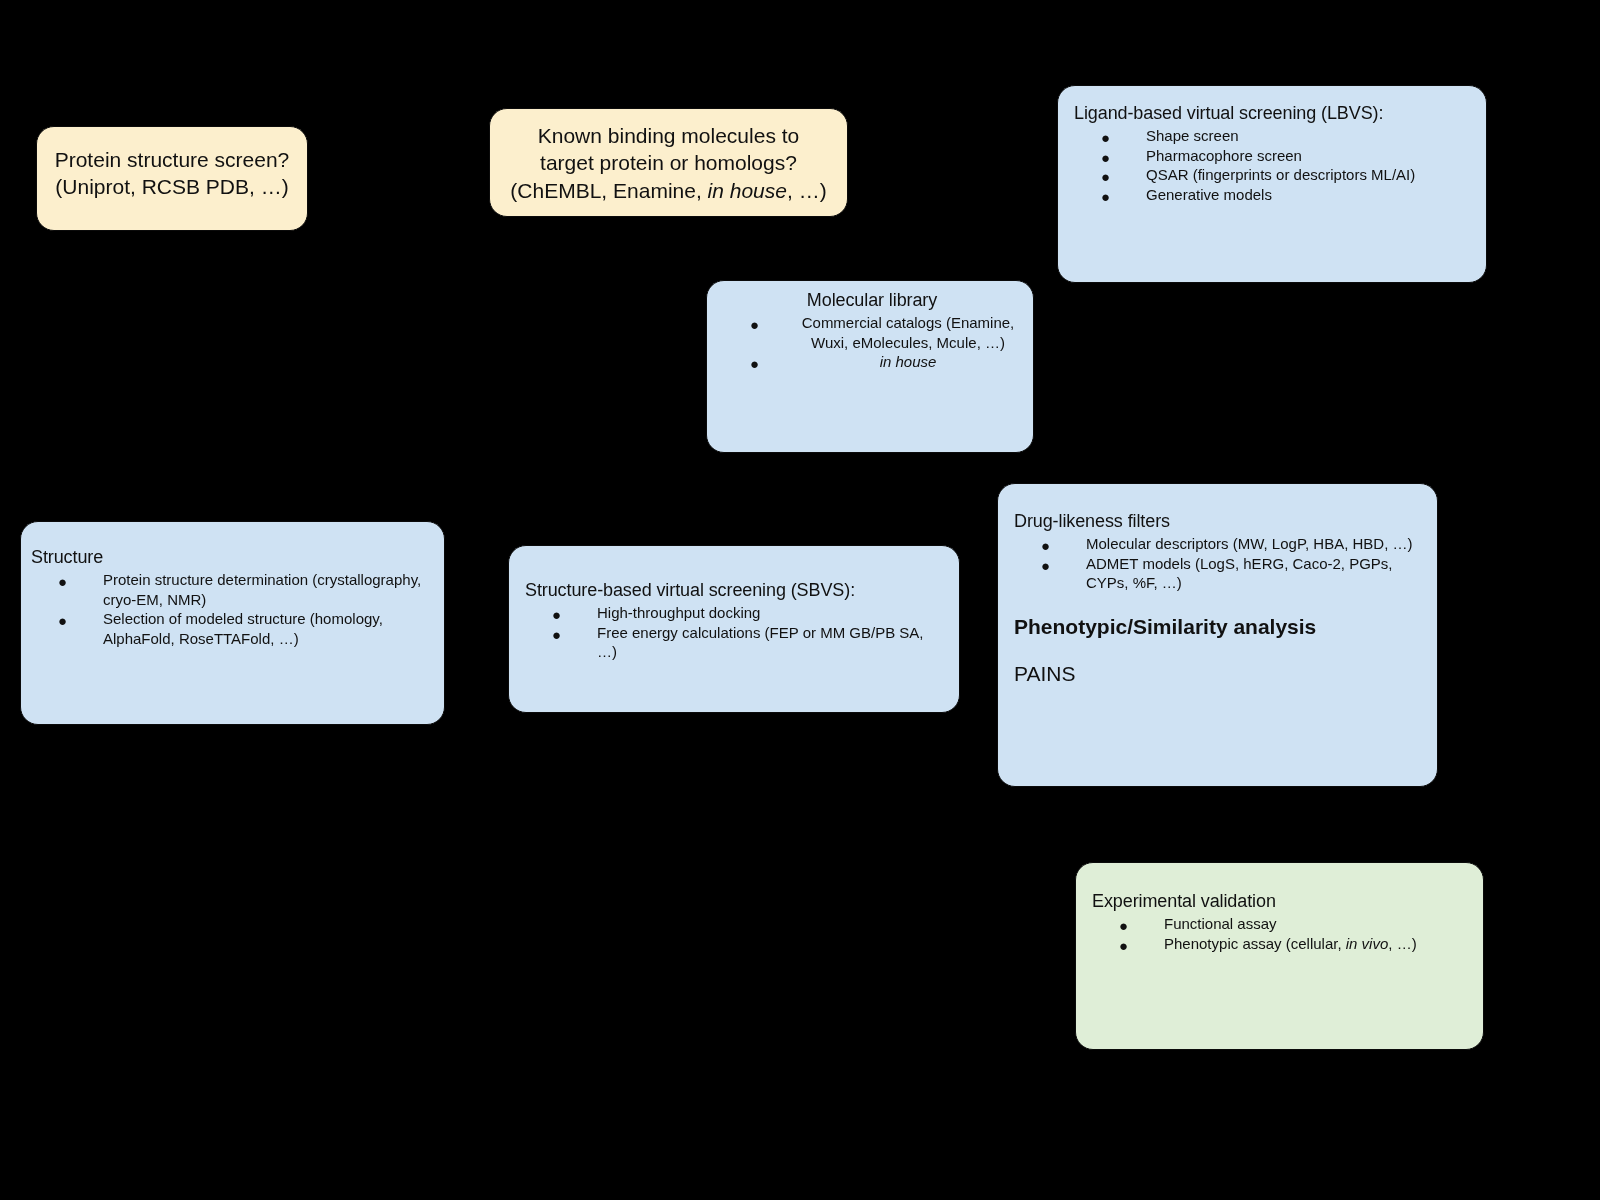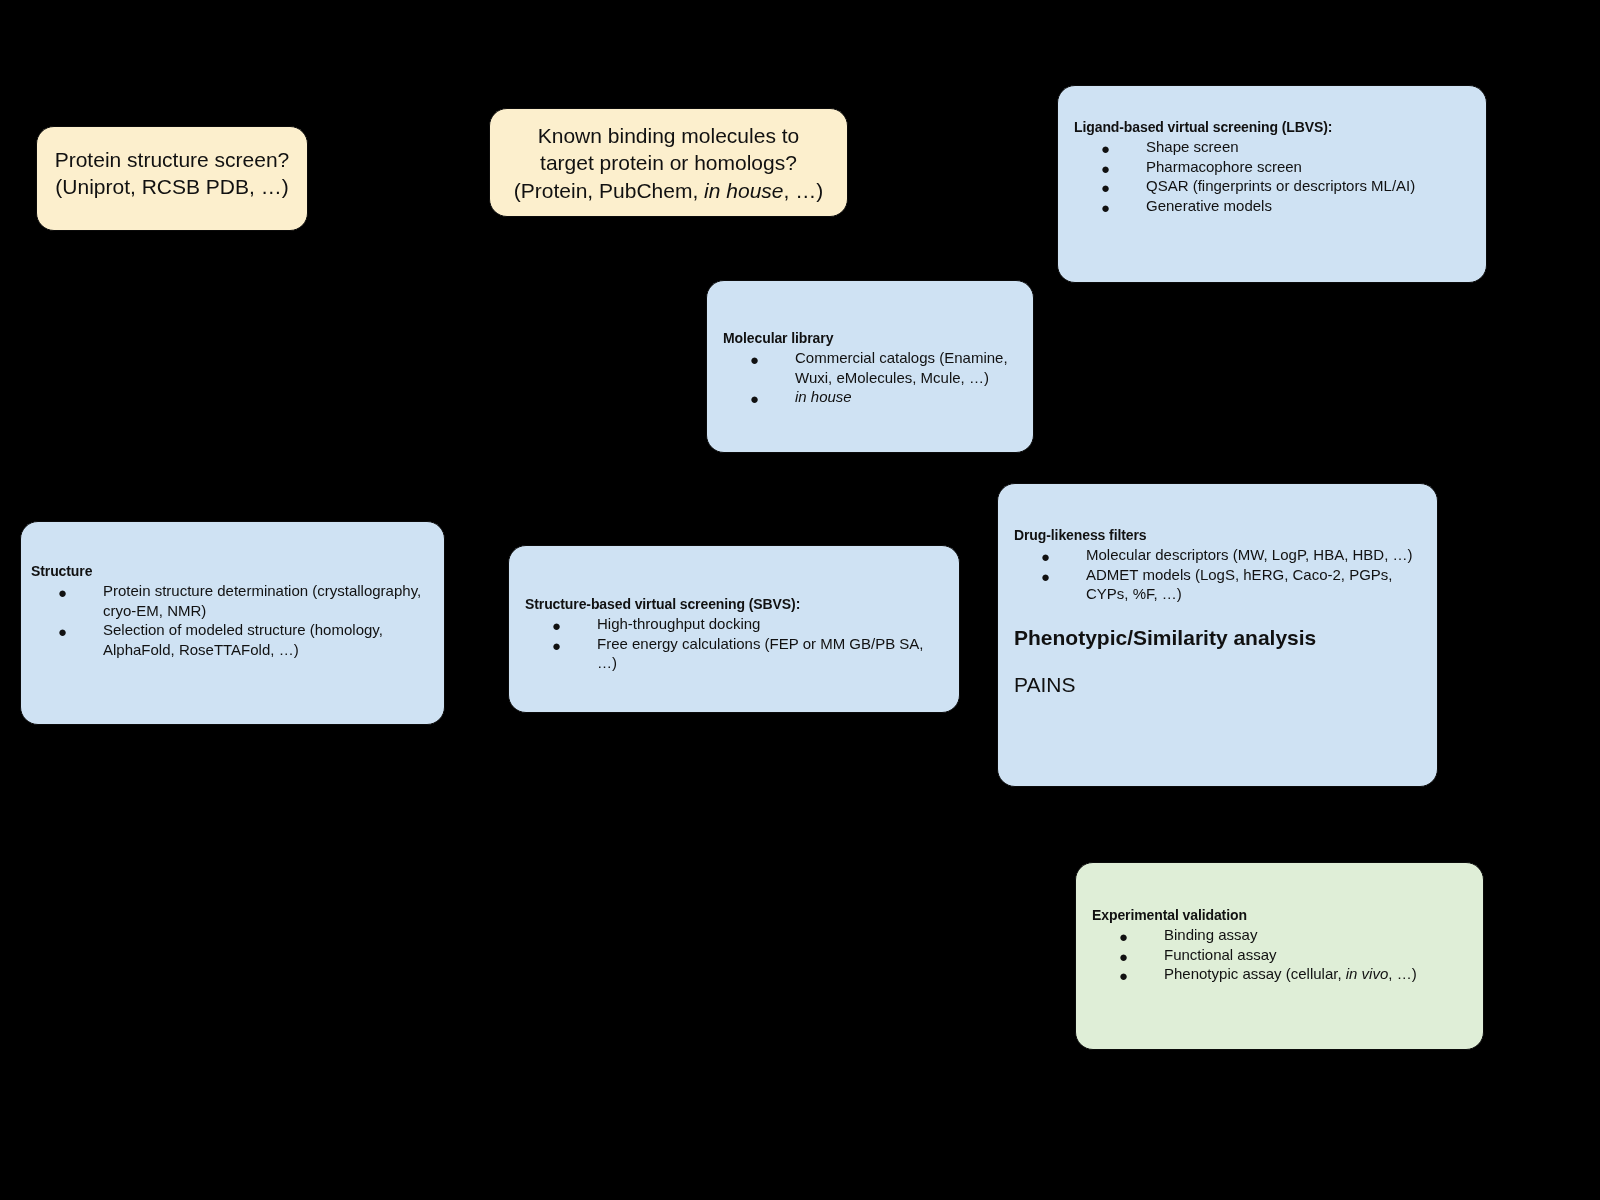--- a/index.html
+++ b/index.html
@@ -30,24 +30,24 @@
 
   .node .inner {
     padding: 14px 16px 12px 16px;
   }
 
   .centered .inner {
     text-align: center;
   }
 
   .ttl {
-    font-weight: bold;
-    font-size: 14px;
+    font-weight: normal;
+    font-size: 18px;
     letter-spacing: -0.1px;
-    margin: 16px 0 1px 0;
+    margin: 0 0 1px 0;
     white-space: nowrap;
   }
   .plain-line {
     font-size: 21px;
     margin: 0;
   }
   .sub-head {
     font-weight: bold;
     font-size: 21px;
     margin: 0;
@@ -85,38 +85,38 @@
     <div class="inner" style="padding-top:19px;">
       <div class="plain-line">Protein structure screen?</div>
       <div class="plain-line">(Uniprot, RCSB PDB, …)</div>
     </div>
   </div>
 
   <div class="node yellow centered" style="left:489px; top:108px; width:359px; height:109px;">
     <div class="inner" style="padding-top:13px;">
       <div class="plain-line">Known binding molecules to</div>
       <div class="plain-line">target protein or homologs?</div>
-      <div class="plain-line"><span>(Protein, PubChem, </span><em class="it">in house</em><span>, …)</span></div>
+      <div class="plain-line"><span>(ChEMBL, Enamine, </span><em class="it">in house</em><span>, …)</span></div>
     </div>
   </div>
 
   <div class="node blue" style="left:1057px; top:85px; width:430px; height:198px;">
     <div class="inner" style="padding:16px 14px 10px 16px;">
       <div class="ttl">Ligand-based virtual screening  (LBVS):</div>
       <ul class="blist">
         <li>Shape screen</li>
         <li>Pharmacophore screen</li>
         <li>QSAR (fingerprints or descriptors ML/AI)</li>
         <li>Generative models</li>
       </ul>
     </div>
   </div>
 
   <div class="node blue" style="left:706px; top:280px; width:328px; height:173px;">
-    <div class="inner" style="padding:32px 12px 10px 16px;">
+    <div class="inner" style="padding:8px 12px 10px 16px;text-align:center;">
       <div class="ttl">Molecular library</div>
       <ul class="blist">
         <li>Commercial catalogs (Enamine, Wuxi, eMolecules, Mcule, …)</li>
         <li><em class="it">in house</em></li>
       </ul>
     </div>
   </div>
 
   <div class="node blue" style="left:20px; top:521px; width:425px; height:204px;">
     <div class="inner" style="padding:24px 14px 10px 10px;">
@@ -149,20 +149,19 @@
       <div class="sub-head">Phenotypic/Similarity analysis</div>
       <div class="gap"></div>
       <div class="plain-line">PAINS</div>
     </div>
   </div>
 
   <div class="node green" style="left:1075px; top:862px; width:409px; height:188px;">
     <div class="inner" style="padding:27px 12px 10px 16px;">
       <div class="ttl">Experimental validation</div>
       <ul class="blist">
-        <li>Binding assay</li>
         <li>Functional assay</li>
         <li><span>Phenotypic assay (cellular, </span><em class="it">in vivo</em><span>, …)</span></li>
       </ul>
     </div>
   </div>
 
 </div>
 
 </body></html>

